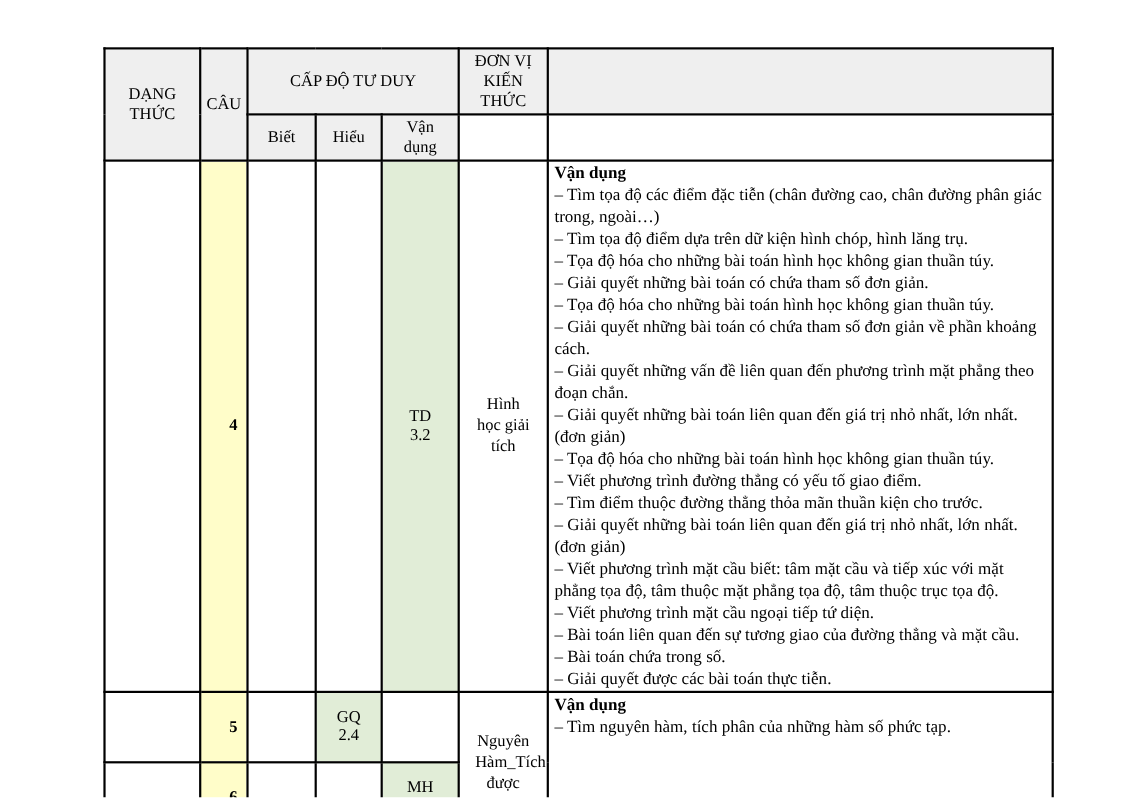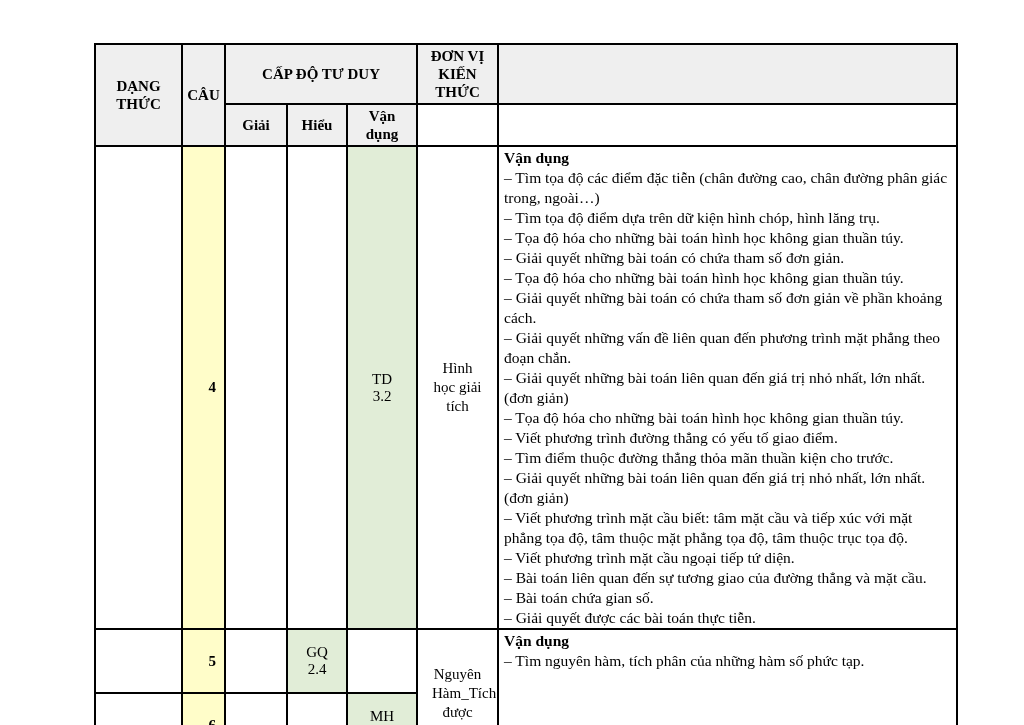--- a/index.html
+++ b/index.html
@@ -17,21 +17,21 @@
     border-collapse:collapse;
     table-layout:fixed;
   }
   table.spec td{
     border:2px solid #000000;
     padding:14px;
     overflow:hidden;
   }
   .hdr{
     background:var(--header-bg,#efefef);
-    font-weight:bold;
+    font-weight:normal;
     text-align:center;
     vertical-align:middle;
     font-size:15px;
     line-height:18px;
     padding:2px 3px !important;
   }
   .hdr .narrow{display:inline-block;max-width:52px;}
   .subhdr-empty{background:#ffffff;}
   .cau-cell{
     background:var(--cau-bg,#fffdc9);
@@ -83,21 +83,21 @@
     <tbody>
         <tr style="height:52px">
       <td class="hdr" rowspan="2">DẠNG THỨC</td>
       <td class="hdr" rowspan="2">CÂU</td>
       <td class="hdr" colspan="3">CẤP ĐỘ TƯ DUY</td>
       <td class="hdr">ĐƠN VỊ KIẾN THỨC</td>
       <td class="hdr"></td>
     </tr>
 
     <tr style="height:35px">
-      <td class="hdr">Giải</td>
+      <td class="hdr">Biết</td>
       <td class="hdr">Hiểu</td>
       <td class="hdr"><span class="narrow">Vận dụng</span></td>
       <td class="subhdr-empty"></td>
       <td class="subhdr-empty"></td>
     </tr>
 
     <tr style="height:483px">
       <td class="empty-cell"></td>
       <td class="cau-cell">4</td>
       <td class="empty-cell"></td>
@@ -115,21 +115,21 @@
               <div class="content-line">– Giải quyết những bài toán có chứa tham số đơn giản về phần khoảng cách.</div>
               <div class="content-line">– Giải quyết những vấn đề liên quan đến phương trình mặt phẳng theo đoạn chắn.</div>
               <div class="content-line">– Giải quyết những bài toán liên quan đến giá trị nhỏ nhất, lớn nhất.(đơn giản)</div>
               <div class="content-line">– Tọa độ hóa cho những bài toán hình học không gian thuần túy.</div>
               <div class="content-line">– Viết phương trình đường thẳng có yếu tố giao điểm.</div>
               <div class="content-line">– Tìm điểm thuộc đường thẳng thỏa mãn thuần kiện cho trước.</div>
               <div class="content-line">– Giải quyết những bài toán liên quan đến giá trị nhỏ nhất, lớn nhất. (đơn giản)</div>
               <div class="content-line">– Viết phương trình mặt cầu biết: tâm mặt cầu và tiếp xúc với mặt phẳng tọa độ, tâm thuộc mặt phẳng tọa độ, tâm thuộc trục tọa độ.</div>
               <div class="content-line">– Viết phương trình mặt cầu ngoại tiếp tứ diện.</div>
               <div class="content-line">– Bài toán liên quan đến sự tương giao của đường thẳng và mặt cầu.</div>
-              <div class="content-line">– Bài toán chứa gian số.</div>
+              <div class="content-line">– Bài toán chứa trong số.</div>
               <div class="content-line">– Giải quyết được các bài toán thực tiễn.</div>
             </div>
       </td>
     </tr>
 
     <tr style="height:22px">
       <td class="empty-cell"></td>
       <td class="cau-cell">5</td>
       <td class="empty-cell"></td>
       <td class="code-cell">GQ 2.4</td>

